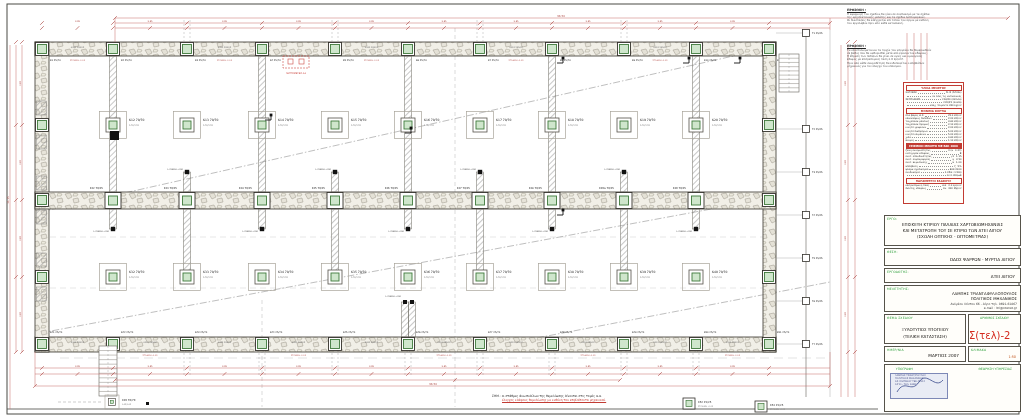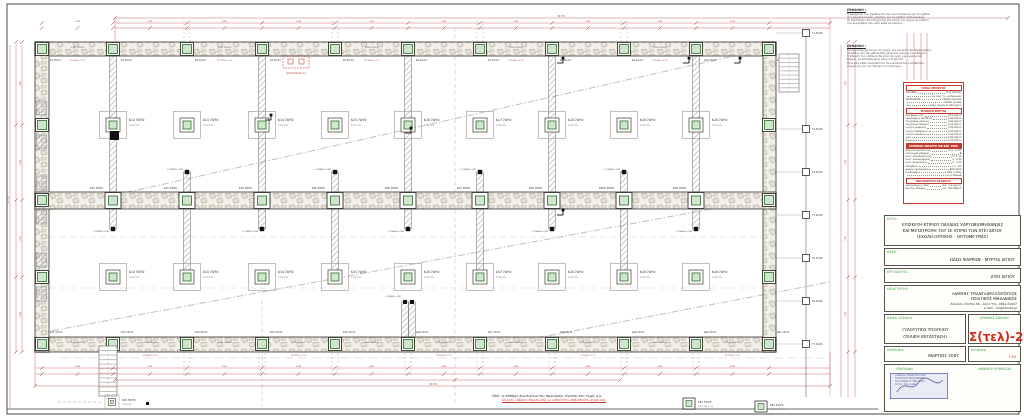--- a/index.html
+++ b/index.html
@@ -11,21 +11,21 @@
   .gl{position:absolute;top:1px;left:2px;font-size:3.1px;color:#2ea03c;letter-spacing:.2px;white-space:nowrap;}
   .glc{position:absolute;top:1px;width:100%;text-align:center;font-size:3.1px;color:#2ea03c;white-space:nowrap;}
   .projlines{position:absolute;left:2px;right:2px;top:6px;text-align:center;}
   .projlines div{font-size:4.1px;line-height:1.45;color:#15130f;white-space:nowrap;}
   .val-r{position:absolute;right:5px;bottom:3px;font-size:4.2px;color:#15130f;white-space:nowrap;}
   .englines{position:absolute;left:2px;right:3px;top:5px;text-align:right;}
   .englines div{font-size:3.9px;line-height:1.35;color:#15130f;white-space:nowrap;}
   .englines div:nth-child(3),.englines div:nth-child(4){font-size:3px;color:#444;}
   .sublines{position:absolute;left:2px;right:2px;top:12px;text-align:center;}
   .sublines div{font-size:4.1px;line-height:1.6;color:#15130f;white-space:nowrap;}
-  .drawnum{position:absolute;left:0;right:0;top:15px;text-align:left;font-size:12px;color:#d42a1e;font-weight:bold;}
+  .drawnum{position:absolute;left:0;right:0;top:15px;text-align:left;font-size:10px;color:#d42a1e;font-weight:normal;}
   .dateval{position:absolute;right:6px;bottom:3px;font-size:4.2px;color:#15130f;}
   .scaleval{position:absolute;right:4px;bottom:2px;font-size:3.4px;color:#c2571f;}
   .siglabel{position:absolute;top:2px;left:8%;font-size:3.1px;color:#2ea03c;}
   .applabel{position:absolute;top:2px;right:6%;font-size:3.1px;color:#2ea03c;}
   .stamp{position:absolute;left:5px;top:8px;width:56px;height:24px;border:1px solid #7d88b6;background:#e9ecf5;overflow:hidden;}
   .stamp div{font-size:2.4px;color:#51598f;line-height:1.3;padding-left:2px;white-space:nowrap;}
   
   .note{position:absolute;width:116px;}
   .note .nt{font-size:3px;font-weight:bold;color:#222;text-decoration:underline;margin-bottom:.5px;}
   .note div.nl{font-size:2.7px;color:#555;line-height:1.22;white-space:nowrap;}

